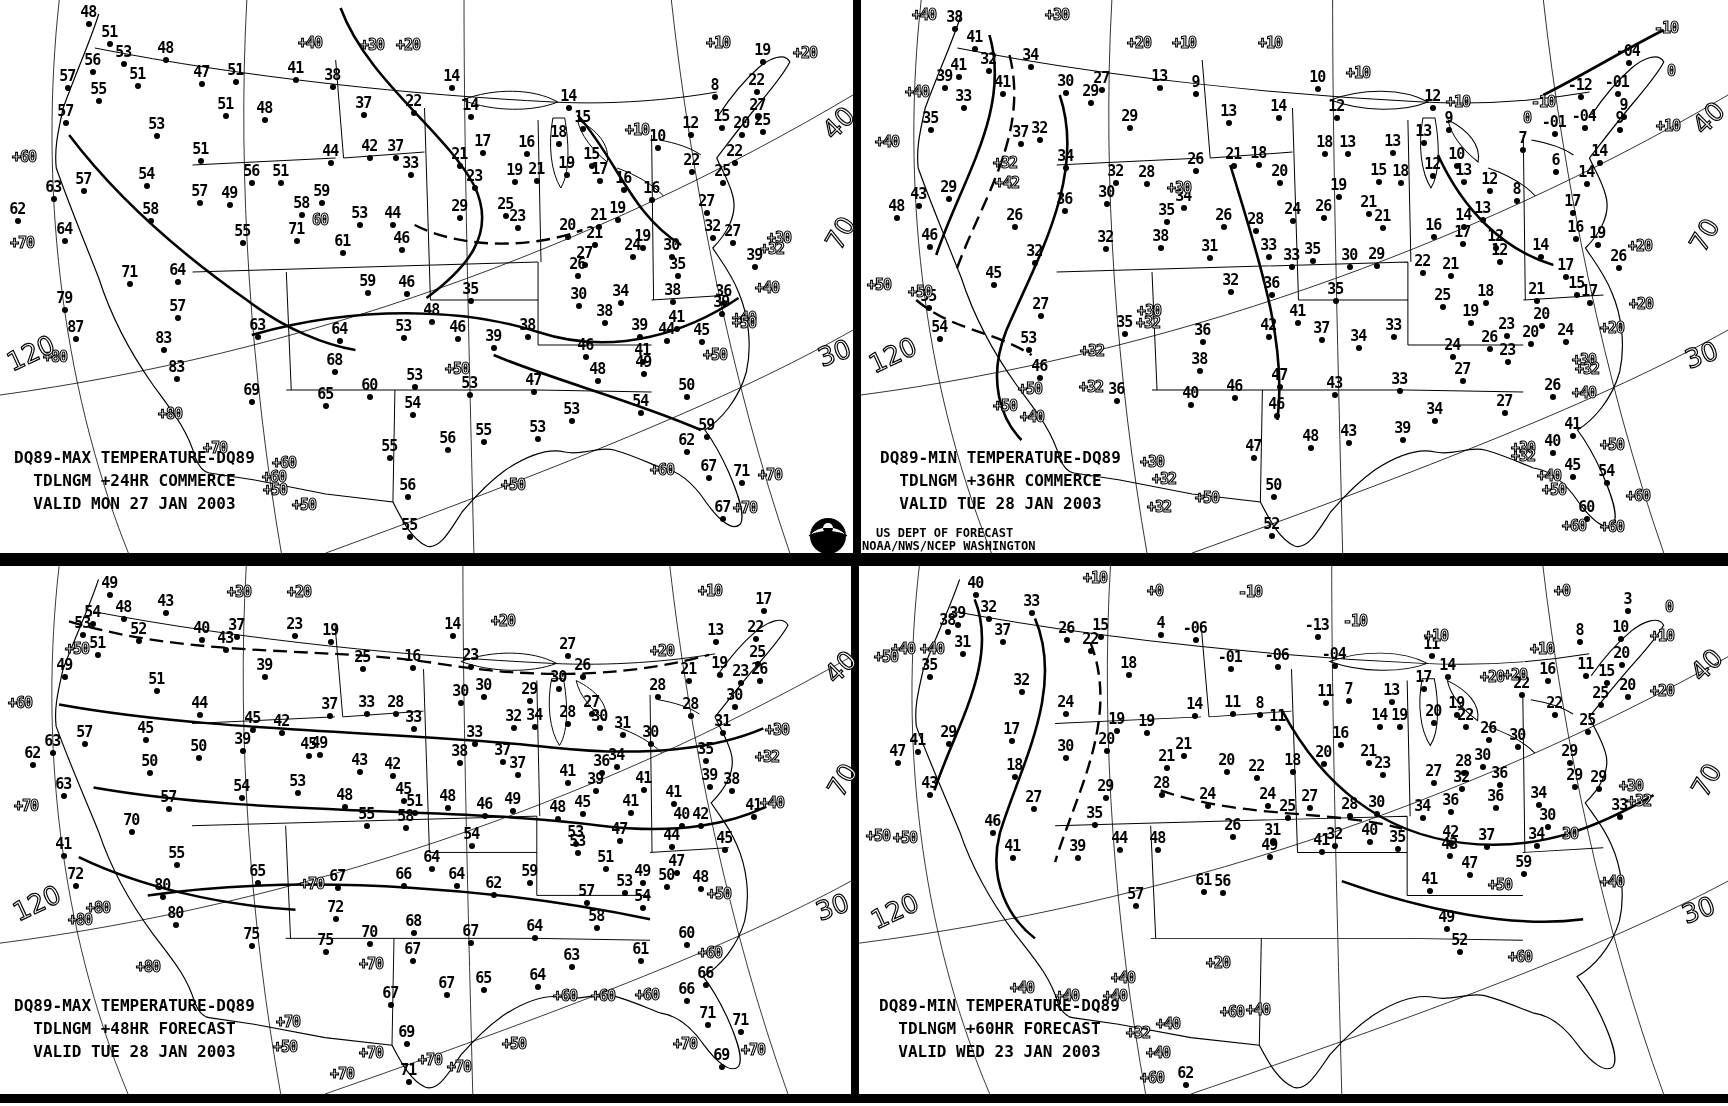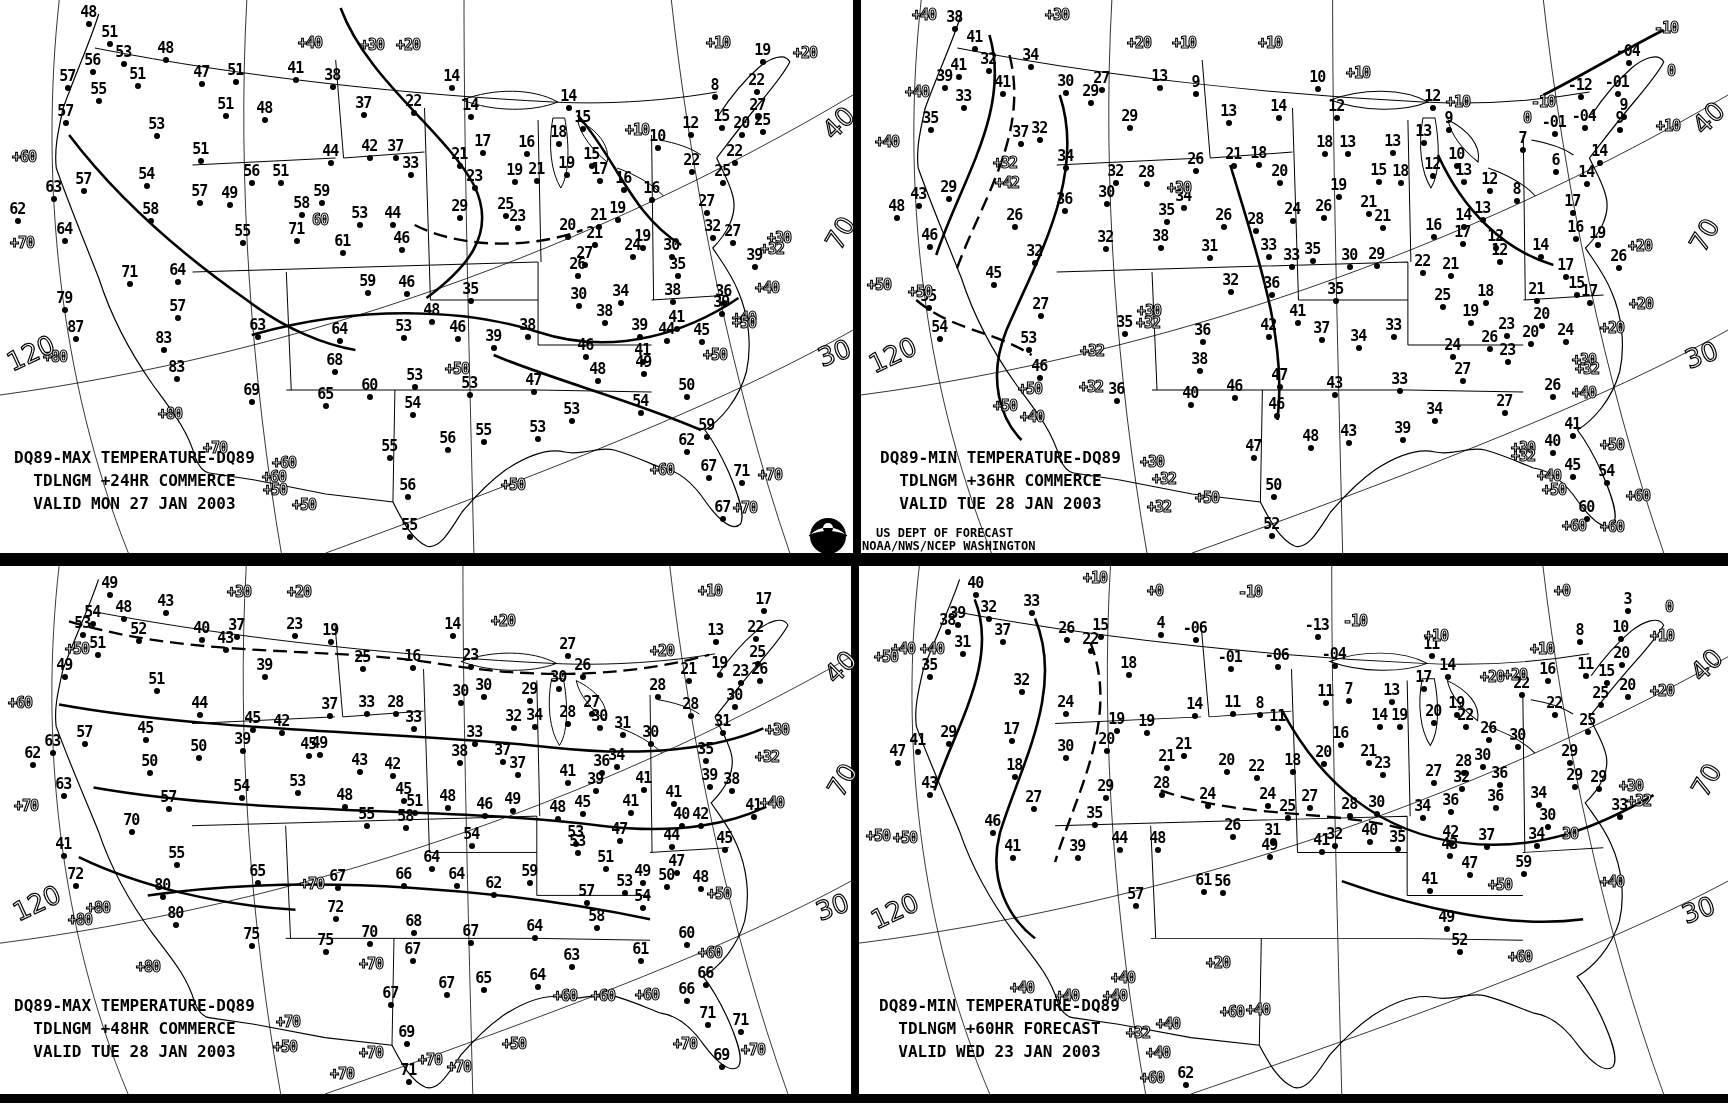--- a/index.html
+++ b/index.html
@@ -104,21 +104,21 @@
     <div>TDLNGM +24HR COMMERCE</div>
     <div>VALID MON 27 JAN 2003</div>
   </div>
   <div class="title-block" style="left:880px;top:446px">
     <div>DQ89-MIN TEMPERATURE-DQ89</div>
     <div>TDLNGM +36HR COMMERCE</div>
     <div>VALID TUE 28 JAN 2003</div>
   </div>
   <div class="title-block" style="left:14px;top:994px">
     <div>DQ89-MAX TEMPERATURE-DQ89</div>
-    <div>TDLNGM +48HR COMMERCE</div>
+    <div>TDLNGM +48HR FORECAST</div>
     <div>VALID TUE 28 JAN 2003</div>
   </div>
   <div class="title-block" style="left:879px;top:994px">
     <div>DQ89-MIN TEMPERATURE-DQ89</div>
     <div>TDLNGM +60HR FORECAST</div>
     <div>VALID WED 23 JAN 2003</div>
   </div>
 
   <div class="credit-block" style="left:862px;top:527px">
     <div class="l1">US DEPT OF FORECAST</div>

